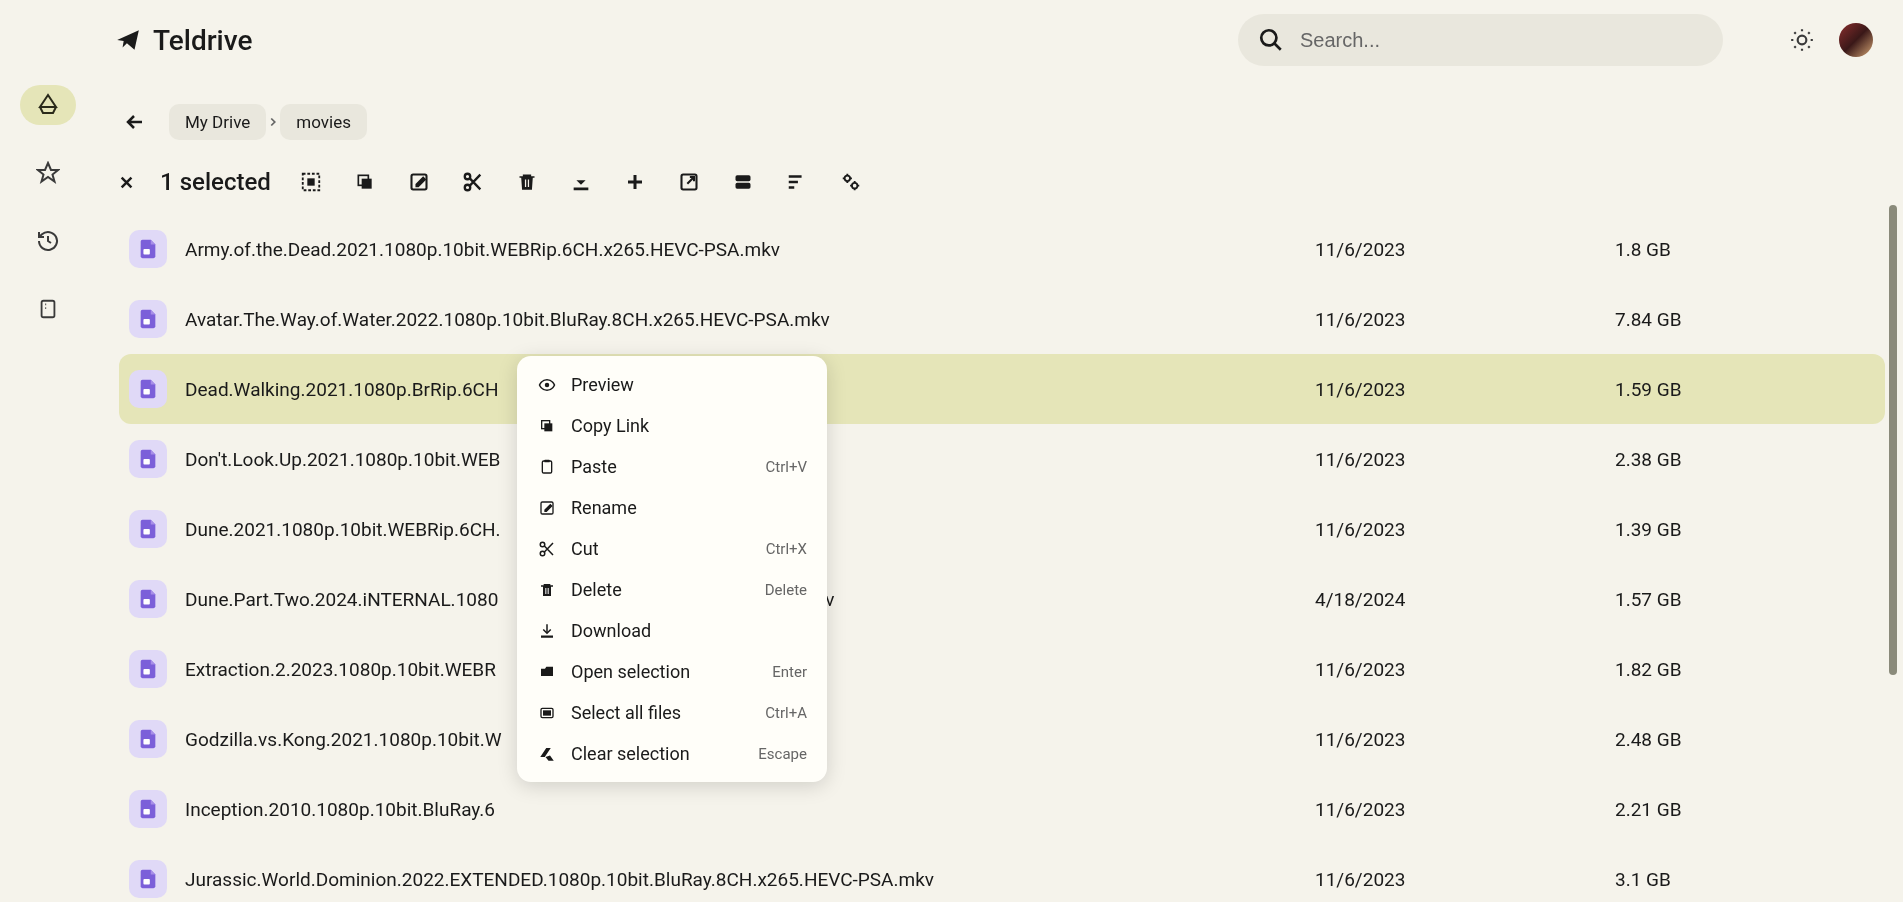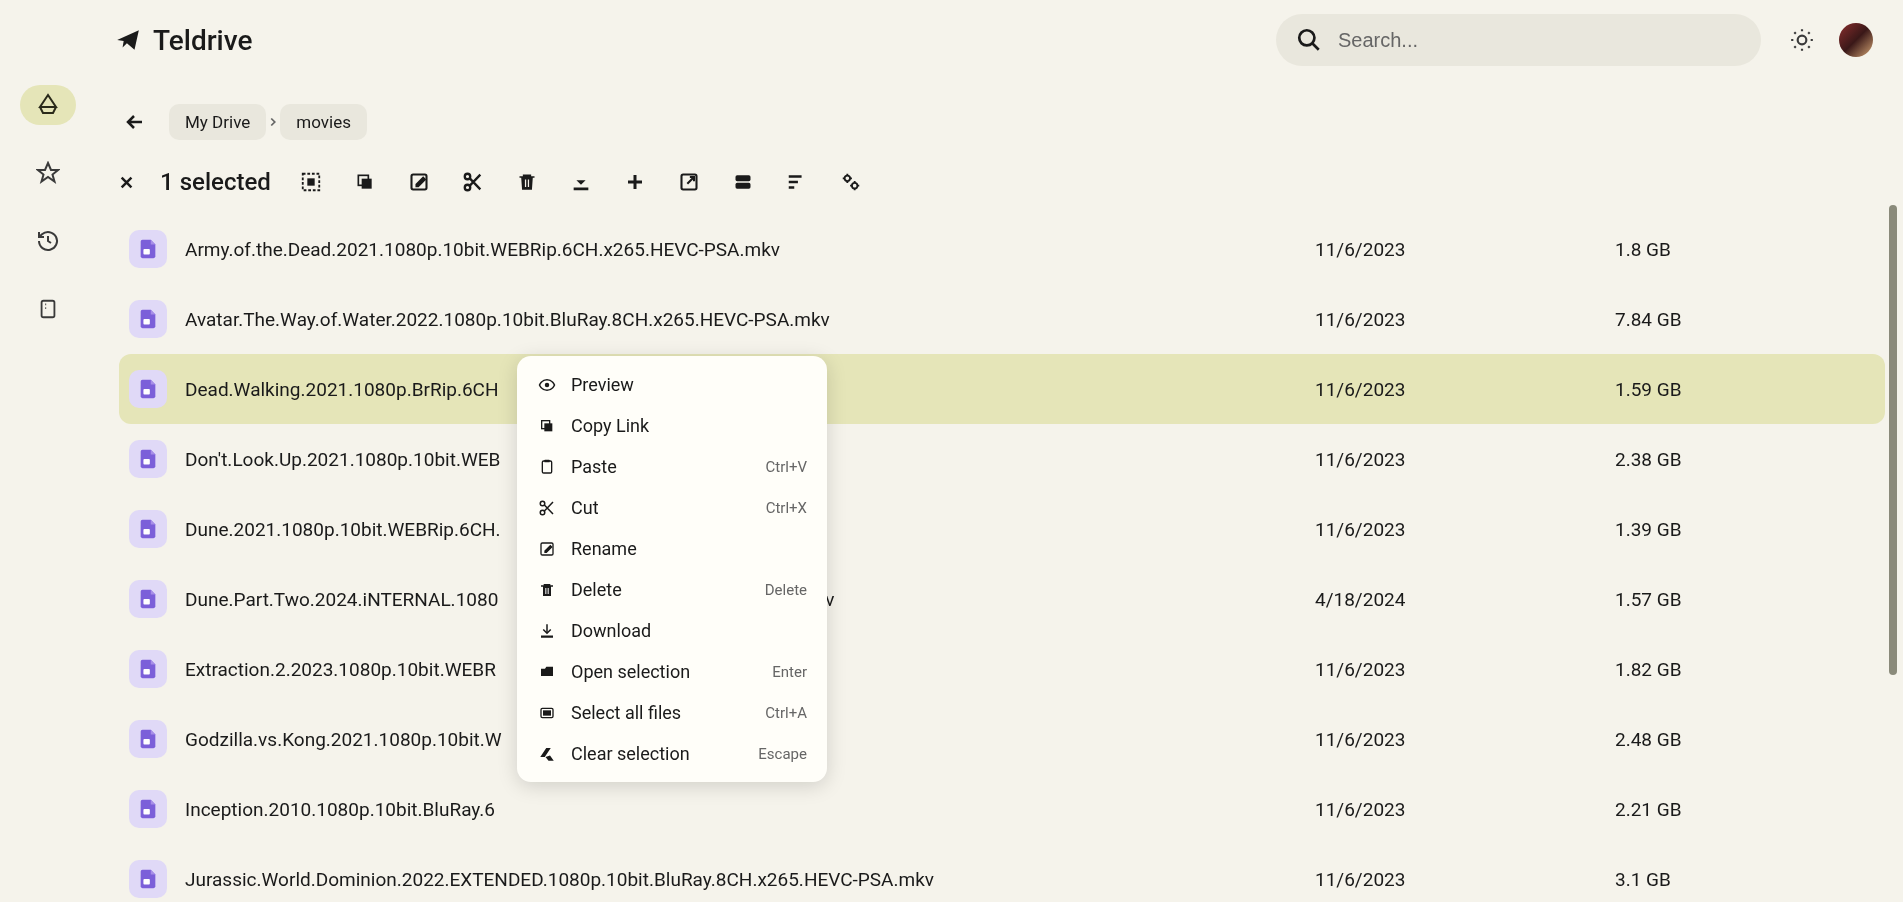--- a/index.html
+++ b/index.html
@@ -30,20 +30,21 @@
 .main {
   flex: 1;
   display: flex;
   flex-direction: column;
 }
 .header {
   height: 80px;
   display: flex;
   align-items: center;
   padding: 0 30px 0 20px;
+  gap: 38px;
 }
 .logo-area { display: flex; align-items: center; gap: 12px; }
 .logo-text { font-size: 28px; font-weight: 500; }
 .spacer { flex: 1; }
 .search-bar {
   width: 485px;
   height: 52px;
   background: #e9e7dd;
   border-radius: 26px;
   display: flex;
@@ -437,37 +438,37 @@
               <svg width="16" height="16" viewBox="0 0 24 24" fill="#1a1a1a">
                 <rect x="5" y="3" width="14" height="18" rx="2" fill="none" stroke="#1a1a1a" stroke-width="2"></rect>
                 <rect x="8" y="1" width="8" height="4" rx="1"></rect>
               </svg>
             </span>
             <span class="ctx-label">Paste</span>
             <span class="ctx-shortcut">Ctrl+V</span>
           </div>
           <div class="ctx-item">
             <span class="ctx-icon">
+              <svg width="16" height="16" viewBox="0 0 24 24" fill="none" stroke="#1a1a1a" stroke-width="2">
+                <rect x="3" y="3" width="18" height="18" rx="2"></rect>
+                <path d="M9 15l8-8 2 2-8 8H9v-2z" fill="#1a1a1a"></path>
+              </svg>
+            </span>
+            <span class="ctx-label">Rename</span>
+          </div>
+          <div class="ctx-item">
+            <span class="ctx-icon">
               <svg width="18" height="18" viewBox="0 0 24 24" fill="none" stroke="#1a1a1a" stroke-width="2">
                 <circle cx="6" cy="6" r="3"></circle>
                 <circle cx="6" cy="18" r="3"></circle>
                 <path d="M8.5 8L20 20M8.5 16L20 4"></path>
               </svg>
             </span>
             <span class="ctx-label">Cut</span>
             <span class="ctx-shortcut">Ctrl+X</span>
-          </div>
-          <div class="ctx-item">
-            <span class="ctx-icon">
-              <svg width="16" height="16" viewBox="0 0 24 24" fill="none" stroke="#1a1a1a" stroke-width="2">
-                <rect x="3" y="3" width="18" height="18" rx="2"></rect>
-                <path d="M9 15l8-8 2 2-8 8H9v-2z" fill="#1a1a1a"></path>
-              </svg>
-            </span>
-            <span class="ctx-label">Rename</span>
           </div>
           <div class="ctx-item">
             <span class="ctx-icon">
               <svg width="16" height="18" viewBox="0 0 24 24" fill="#1a1a1a">
                 <rect x="6" y="6" width="12" height="15"></rect>
                 <rect x="9.5" y="9" width="1.5" height="9" fill="#fff"></rect>
                 <rect x="13" y="9" width="1.5" height="9" fill="#fff"></rect>
                 <path d="M3 6h18M8 6V4h8v2" stroke="#1a1a1a" stroke-width="2" fill="none"></path>
               </svg>
             </span>

